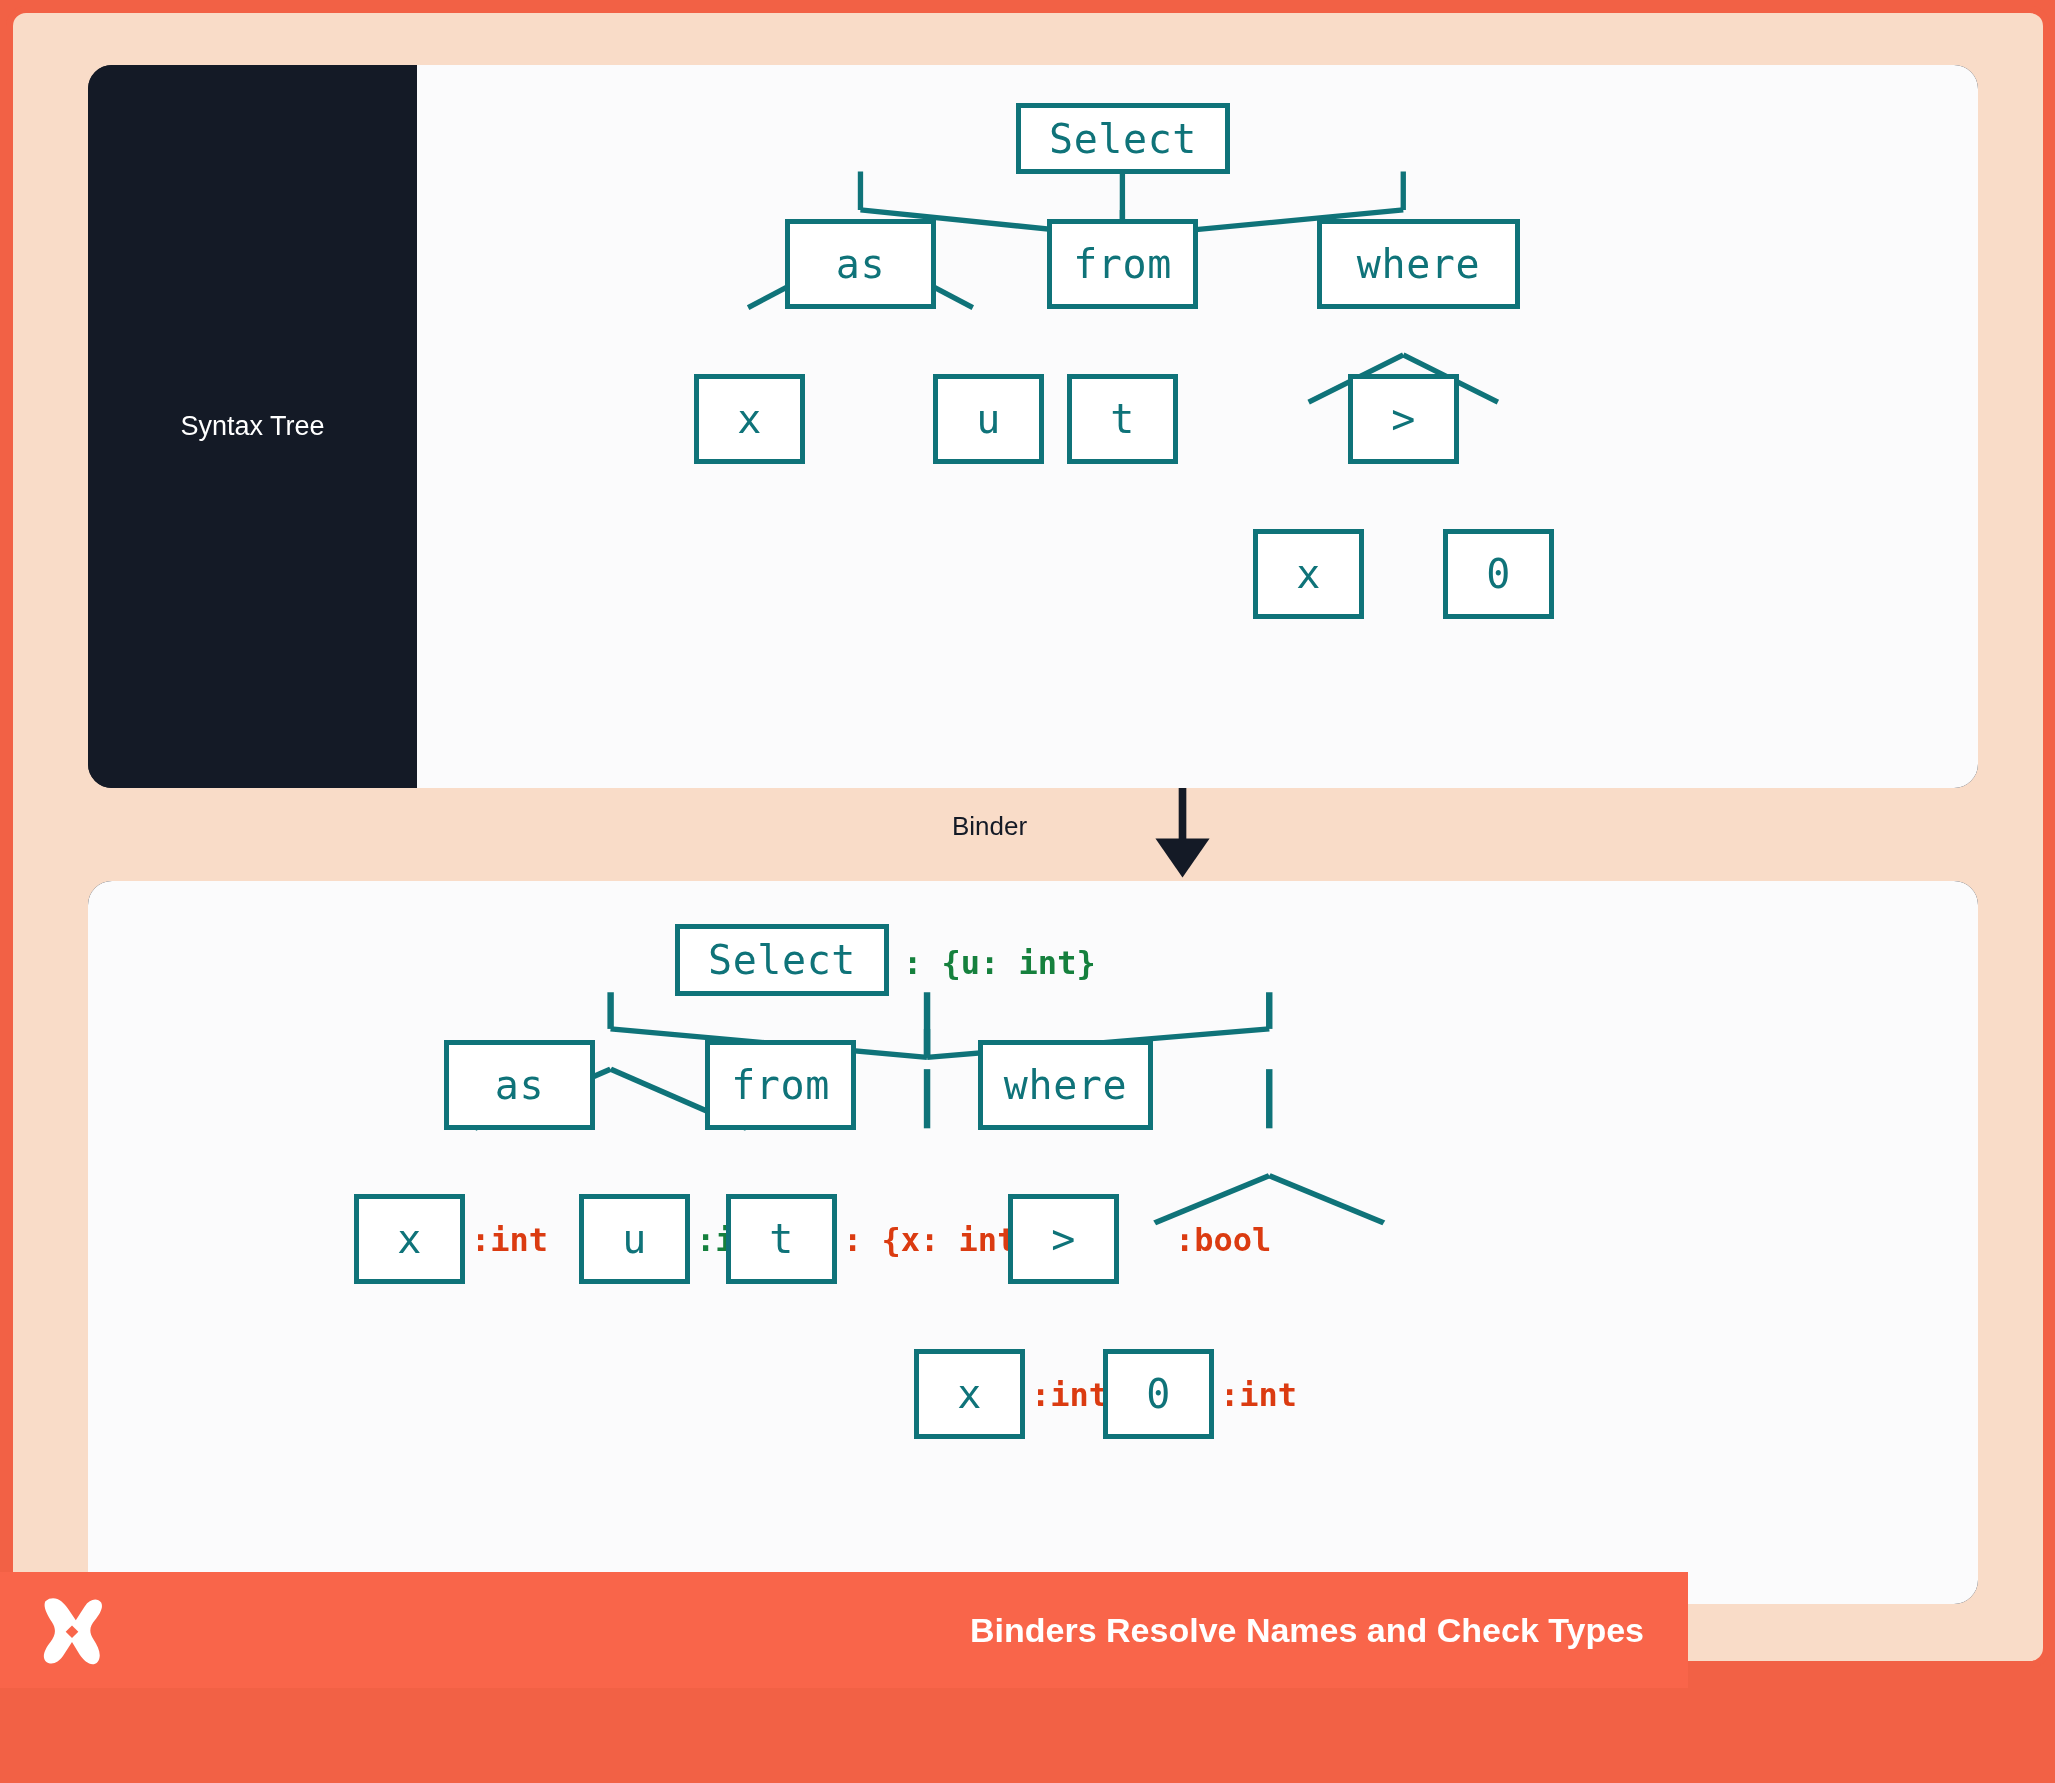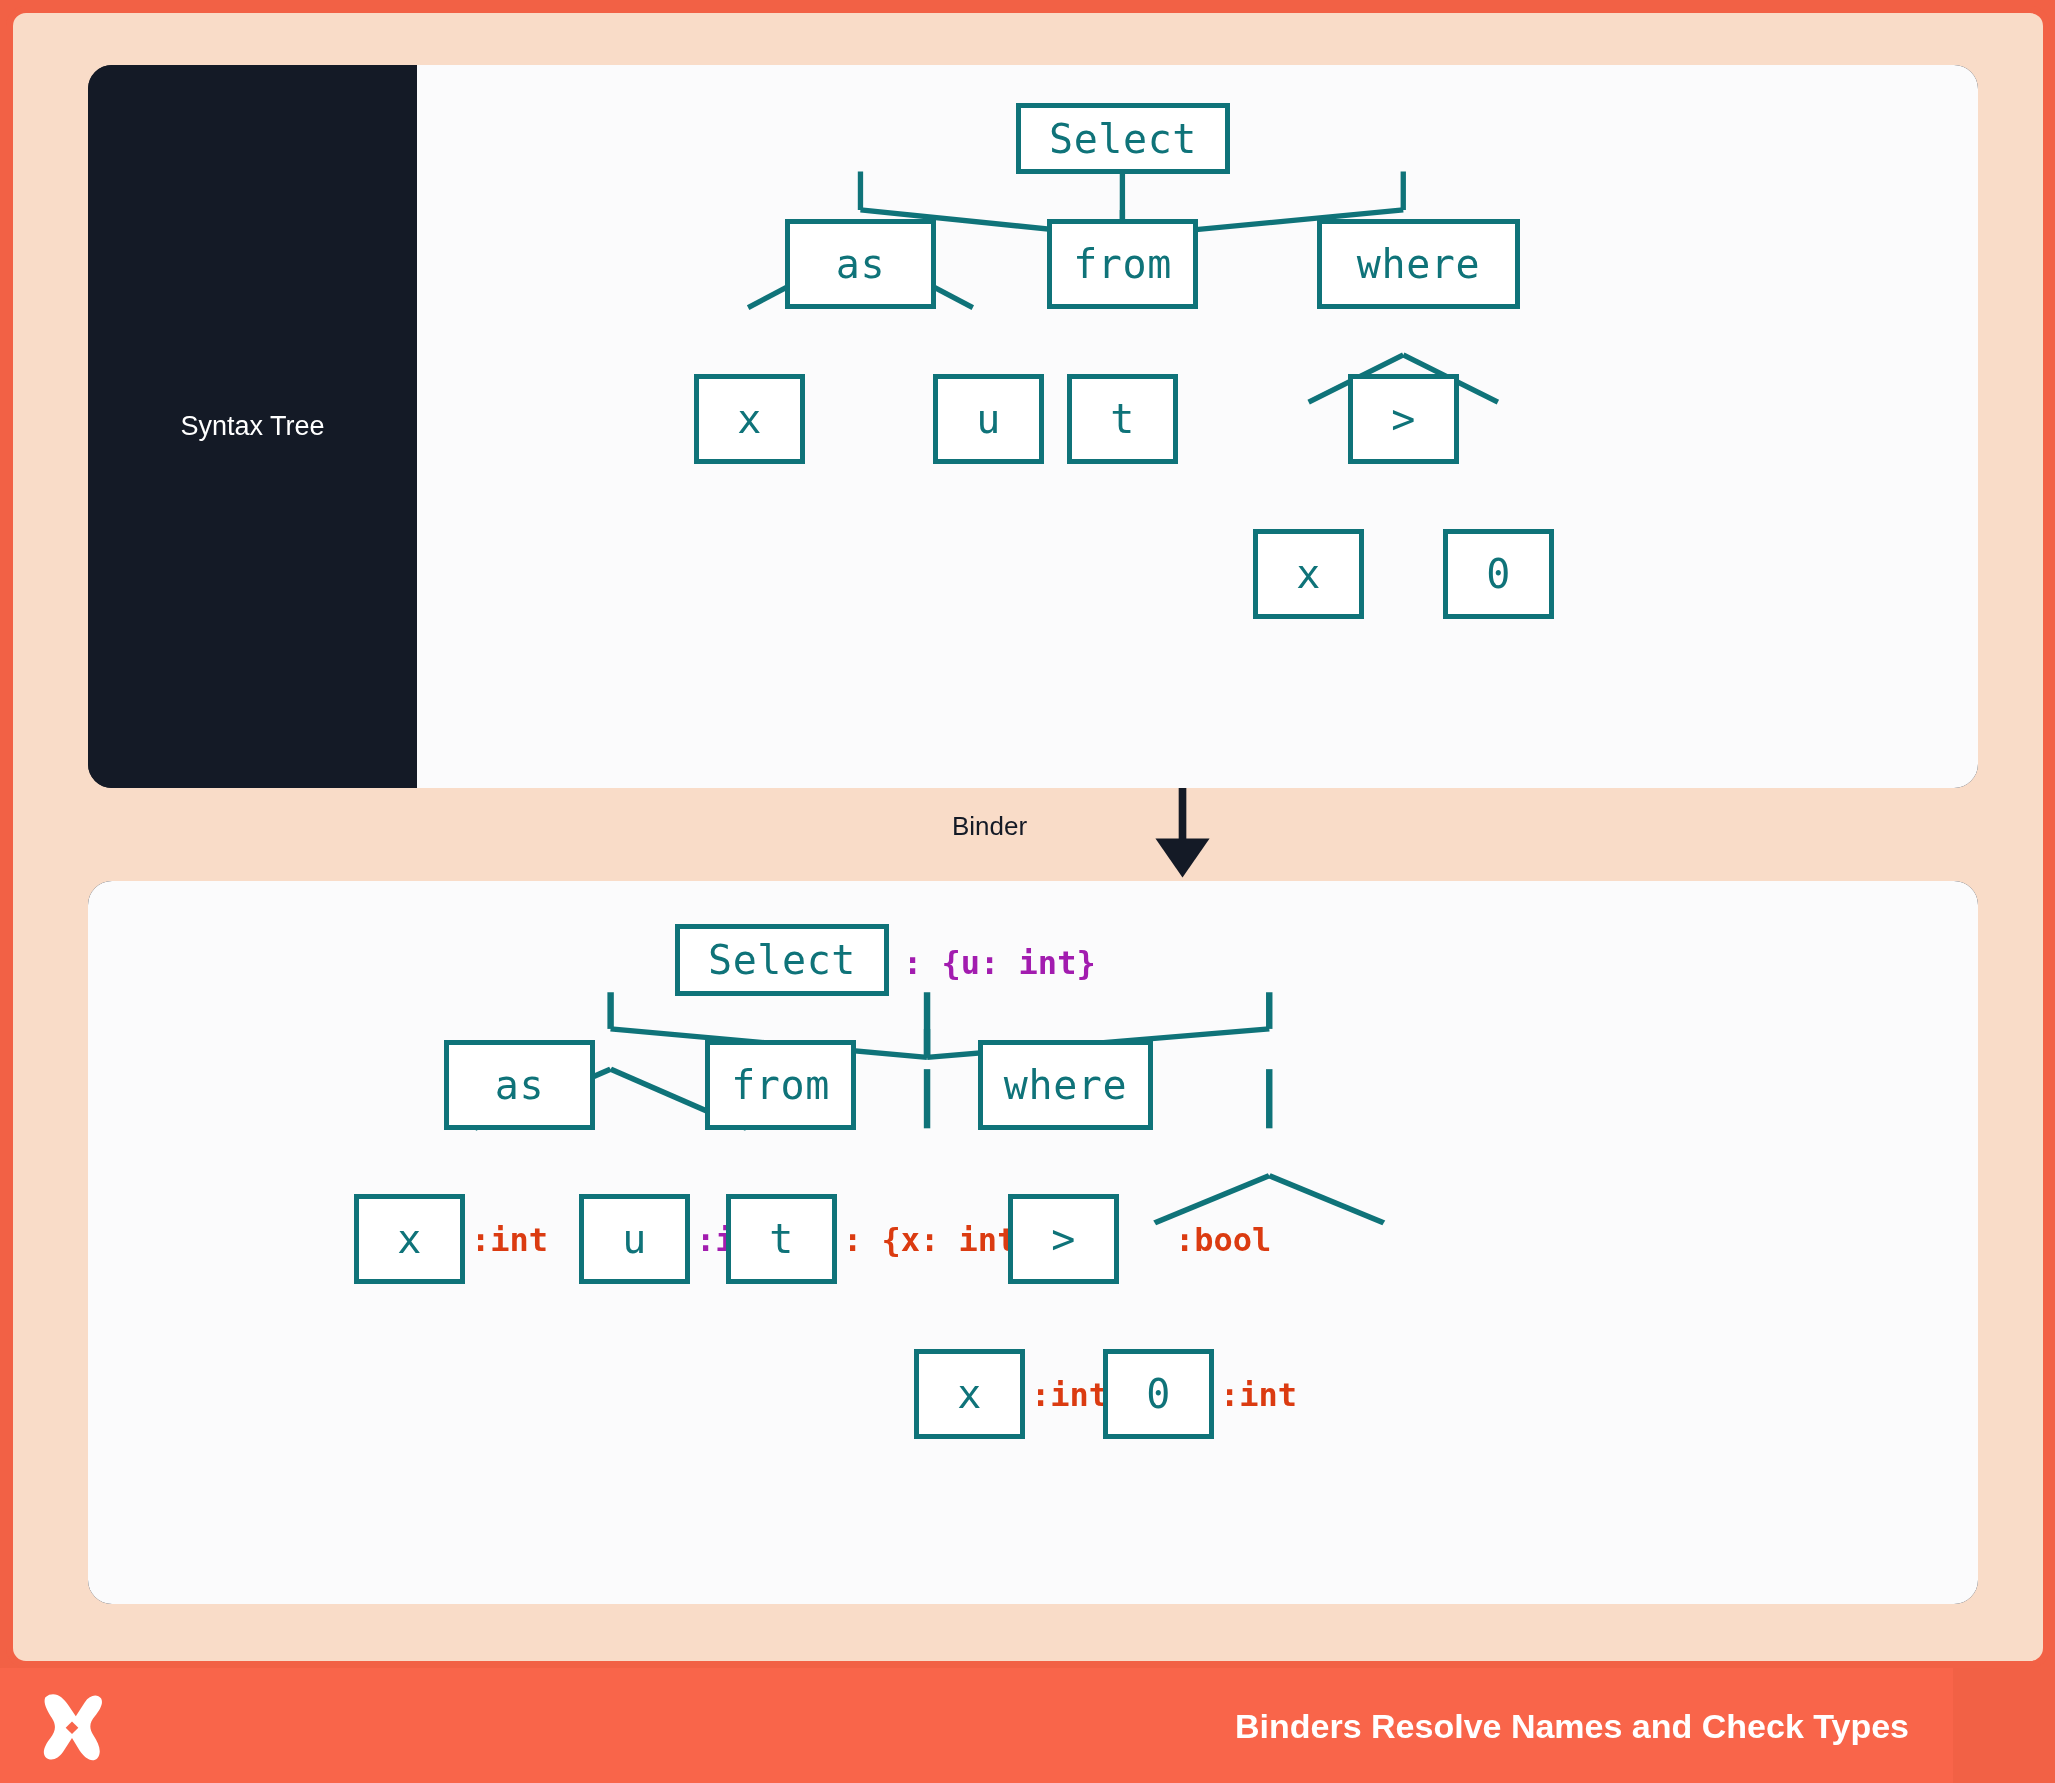--- a/index.html
+++ b/index.html
@@ -68,41 +68,41 @@
   .ann{
     position:absolute;
     font-family:"DejaVu Sans Mono","Liberation Mono",monospace;
     font-size:32px;
     font-weight:bold;
     white-space:pre;
     z-index:3;
     line-height:1;
   }
   .ann.red{ color:#DB3B11; }
-  .ann.dark{ color:#a21caf; }
+  .ann.dark{ color:#15803d; }
 
   .edges{ position:absolute; left:0; top:0; width:100%; height:100%; z-index:1; }
 
   
   .binder-wrap{
     position:absolute; left:88px; top:788px; width:1890px; height:93px;
     z-index:5;
   }
   .binder-label{
     position:absolute;
     left:952px; top:811px;
     font-family:Liberation Sans, sans-serif;
     font-size:26px;
     color:#141A26;
     z-index:6;
   }
 
   
   .footer{
-    position:absolute; left:0; top:1668px; width:1953px; height:116px;
+    position:absolute; left:0; top:1572px; width:1688px; height:116px;
     background:#F9654A;
     display:flex; align-items:center;
     z-index:6;
   }
   .logo{
     margin-left:40px;
     width:64px; height:71px;
     flex:0 0 auto;
   }
   .footer-caption{

